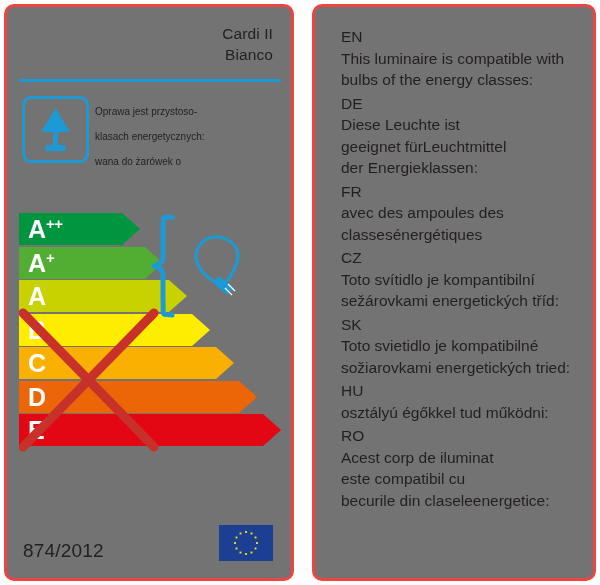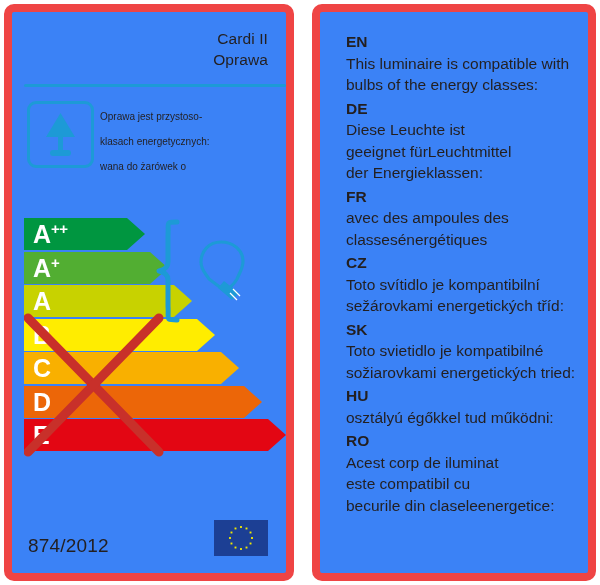--- a/index.html
+++ b/index.html
@@ -12,23 +12,23 @@
     height: 585px;
     font-family: "Liberation Sans", "DejaVu Sans", sans-serif;
     overflow: hidden;
     position: relative;
   }
 
   
   .panel {
     position: absolute;
     box-sizing: border-box;
-    border: 8px solid #ef4444;
+    border: 3px solid #ef4444;
     border-radius: 10px;
-    background: #3b82f6;
+    background: #737373;
   }
   #left-panel {
     left: 4px;
     top: 4px;
     width: 290px;
     height: 577px;
   }
   #right-panel {
     left: 312px;
     top: 4px;
@@ -165,38 +165,37 @@
     position: absolute;
     left: 26px;
     top: 19px;
     right: 8px;
   }
   .lang-block { margin-bottom: 2px; }
   .lang-code {
     font-size: 15.5px;
     line-height: 21.5px;
     color: #231f20;
-    font-weight: bold;
   }
   .lang-line {
     font-size: 15.5px;
     line-height: 21.5px;
     color: #231f20;
     white-space: nowrap;
   }
   .lang-block.gap { }
 </style>
 </head>
 <body>
 
 <div class="panel" id="left-panel">
 
   <div class="product-title">
     <div>Cardi II</div>
-    <div>Oprawa</div>
+    <div>Bianco</div>
   </div>
 
   <div class="title-divider"></div>
 
   <div class="lamp-box">
     <svg width="61" height="61" viewBox="0 0 61 61">
       <path d="M30.5 9 L45 33 L16 33 Z" fill="#1d9ad6"></path>
       <rect x="28" y="33" width="5" height="15" fill="#1d9ad6"></rect>
       <rect x="20" y="46" width="21" height="6" rx="3" fill="#1d9ad6"></rect>
     </svg>

